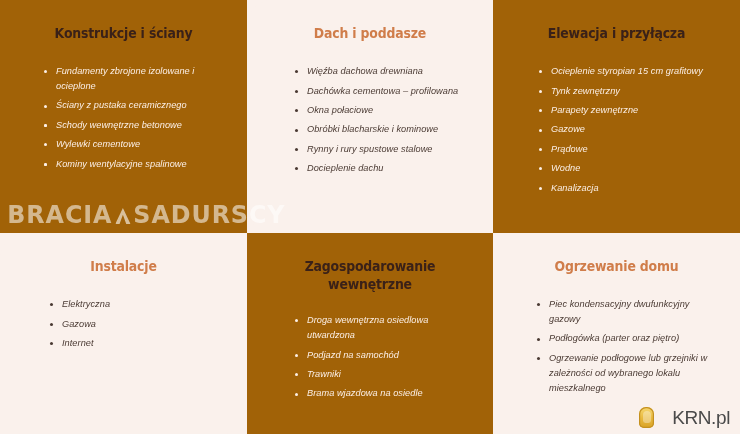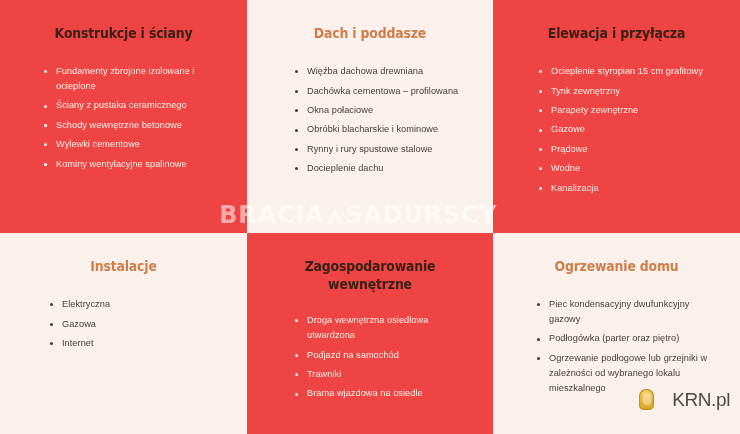--- a/index.html
+++ b/index.html
@@ -24,21 +24,21 @@
     grid-template-columns: 247px 246px 247px;
     grid-template-rows: 233px 201px;
   }
   .panel {
     position: relative;
     box-sizing: border-box;
     padding: 18px 18px 10px 18px;
     overflow: hidden;
   }
   .panel.dark {
-    background: #ef4444;
+    background: #a16207;
   }
   .panel.light {
     background: #FAF1EC;
     border-radius: 26px;
   }
   
   .panel-title {
     text-align: center;
     font-family: "DejaVu Sans", sans-serif;
     font-weight: bold;
@@ -53,20 +53,21 @@
   .panel.dark .panel-title {
     color: #3A2118;
   }
   .panel.light .panel-title {
     color: #D07D4A;
   }
   .panel-list {
     list-style: none;
     margin: 0;
     padding: 0;
+    font-style: italic;
   }
   .panel.c1 .panel-list { margin-top: 22px; padding-left: 26px; }
   .panel.c2 .panel-list { margin-top: 22px; padding-left: 30px; }
   .panel.c3 .panel-list { margin-top: 22px; padding-left: 28px; }
   .panel.c4 .panel-list { margin-top: 22px; padding-left: 32px; }
   .panel.c5 .panel-list { margin-top: 20px; padding-left: 30px; }
   .panel.c6 .panel-list { margin-top: 22px; padding-left: 26px; }
 
   .panel-list li {
     position: relative;
@@ -90,21 +91,20 @@
   }
   .panel.dark .panel-list li .bullet { background: #FCEFE6; }
   .panel.light .panel-list li .bullet { background: #4A3A33; }
 
   
   .watermark {
     position: absolute;
     left: 0;
     top: 200px;
     width: 716px;
-    text-align: center;
     font-family: "DejaVu Sans", sans-serif;
     font-weight: bold;
     font-size: 25px;
     letter-spacing: 1px;
     color: rgba(255, 255, 255, 0.55);
     pointer-events: none;
     z-index: 5;
     white-space: nowrap;
   }
   .watermark .wm-inner {
@@ -117,21 +117,21 @@
     height: 16px;
     margin: 0 3px -1px 3px;
     background: rgba(255,255,255,0.6);
     clip-path: polygon(0% 100%, 50% 0%, 100% 100%, 72% 100%, 50% 42%, 28% 100%);
   }
 
   
   .krn-logo {
     position: absolute;
     right: 10px;
-    bottom: 24px;
+    bottom: 6px;
     display: flex;
     align-items: center;
     gap: 18px;
     z-index: 6;
     justify-content: flex-end;
   }
   .krn-logo .krn-mark {
     width: 15px;
     height: 21px;
     background: linear-gradient(180deg, #F6D873 0%, #E8B83C 55%, #D9A227 100%);

